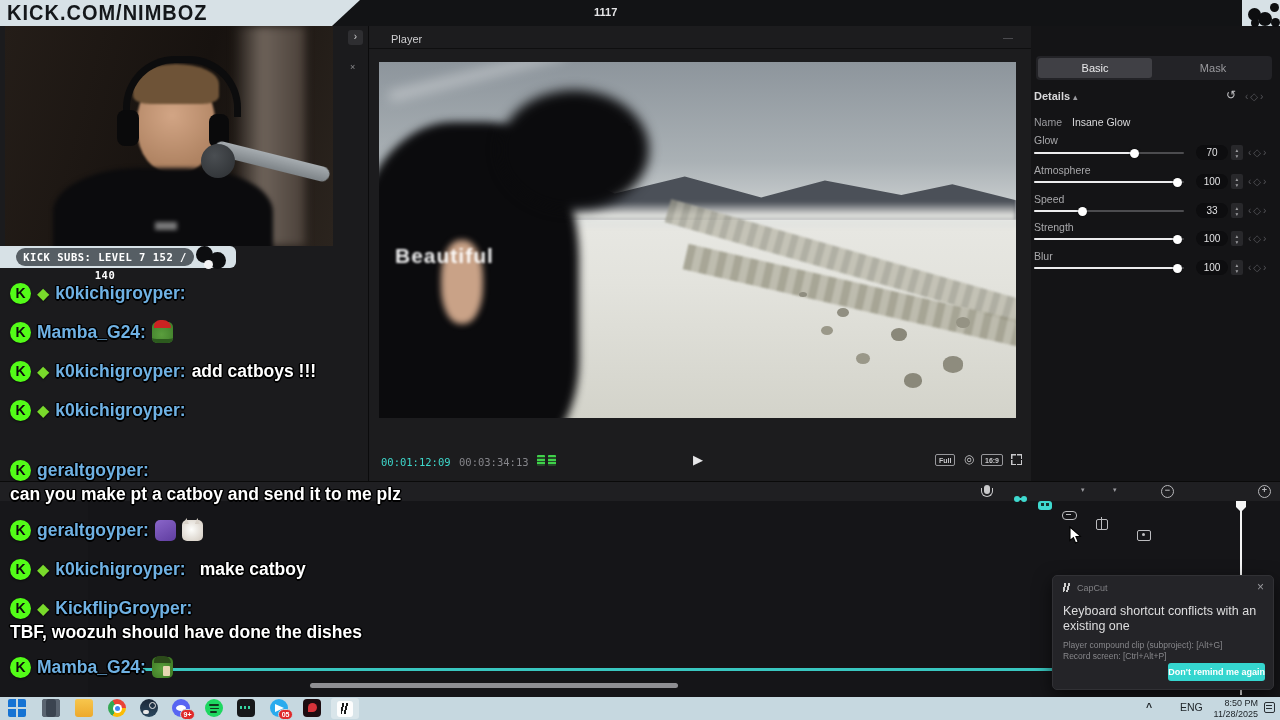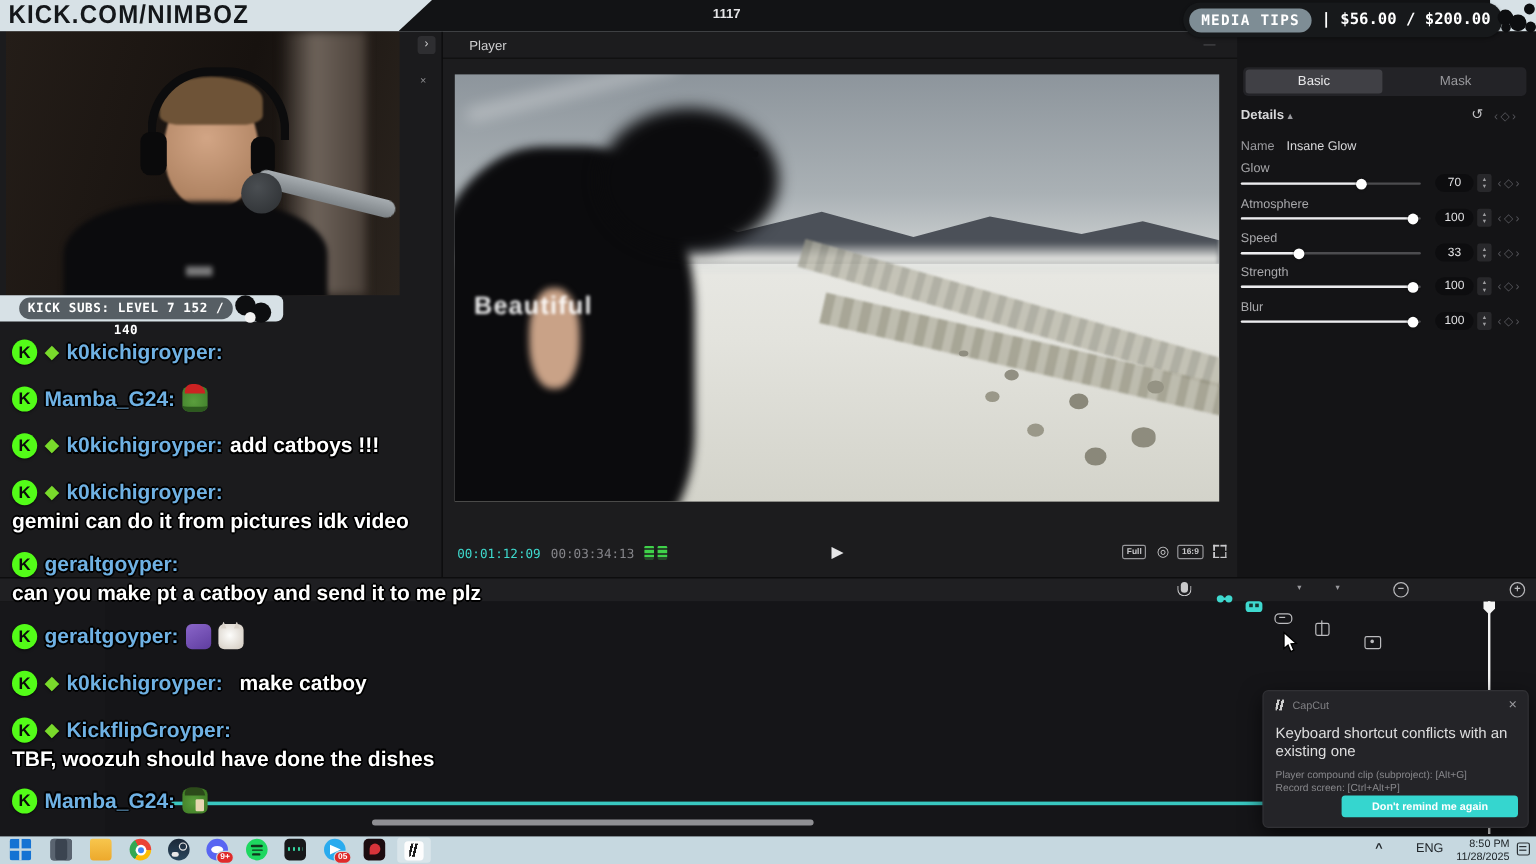--- a/index.html
+++ b/index.html
@@ -103,21 +103,21 @@
     linear-gradient(#c9c9cc,#c9c9cc) right bottom/1.5px 5px;
     background-repeat:no-repeat}
   
   .toast{left:1052px;top:575px;width:220px;height:113px;background:#242428;border:1px solid #313135;border-radius:5px;z-index:6;box-shadow:0 6px 18px rgba(0,0,0,.6)}
   .toast .app{position:absolute;left:24px;top:7px;font-size:9px;color:#808084}
   .capmark{position:absolute;left:10px;top:7px;width:9px;height:9px;background:
     linear-gradient(104deg,transparent 0 1.5px,#cfcfcf 1.5px 3.5px,transparent 3.5px 5px,#cfcfcf 5px 7px,transparent 7px)}
   .toast .x{position:absolute;right:9px;top:4px;color:#9a9a9e;font-size:12px}
   .toast .title{position:absolute;left:10px;top:28px;width:198px;font-size:12.5px;color:#dededf;line-height:15px}
   .toast .l{position:absolute;left:10px;width:200px;font-size:8.5px;color:#87878b}
-  .toast .btn{position:absolute;right:8px;bottom:8px;background:#35d6cf;border-radius:3px;color:#fff;font-size:9px;font-weight:700;padding:4px 25px}
+  .toast .btn{position:absolute;right:8px;bottom:8px;background:#35d6cf;border-radius:3px;color:#fff;font-size:9px;font-weight:700;padding:4px 0}
   
   .taskbar{left:0;top:697px;width:1280px;height:23px;background:#c6d8e0;z-index:7}
   .tbi{position:absolute;top:2px;width:18px;height:18px}
   .badge{position:absolute;right:-5px;bottom:-3px;background:#e02a2a;color:#fff;border-radius:7px;font-size:7px;line-height:9px;padding:0 2.5px;font-weight:700;border:1px solid #c6d8e0}
   .traytxt{font-size:10.5px;color:#20262a}
   .cursor{z-index:9}
   .subpill{left:16px;top:248px;width:178px;height:18px;background:#565e64;border-radius:9px;color:#fff;font-family:"DejaVu Sans Mono",monospace;font-weight:700;font-size:10.5px;line-height:18px;text-align:center;letter-spacing:.5px;z-index:6}
 </style>
 </head>
 <body>
@@ -416,24 +416,20 @@
     <div class="title">Keyboard shortcut conflicts with an existing one</div>
     <div class="l" style="top:64px">Player compound clip (subproject): [Alt+G]</div>
     <div class="l" style="top:75px">Record screen: [Ctrl+Alt+P]</div>
     <div class="btn">Don't remind me again</div>
   </div>
 
   <div class="abs banner"></div>
   <div class="abs titlebar"></div>
   <div class="abs wintitle">1117</div>
   <div class="abs logo">KICK.COM/NIMBOZ</div>
-  <div class="abs mediapill">
-    <span class="glabel">MEDIA TIPS</span>
-    <span class="amount">| $56.00 / $200.00</span>
-  </div>
   <div class="abs dots" style="left:1248px;top:2px;width:32px;height:24px">
     <i style="left:0;top:6px;width:13px;height:13px"></i>
     <i style="left:10px;top:10px;width:14px;height:14px"></i>
     <i style="left:3px;top:17px;width:8px;height:8px"></i>
     <i style="left:22px;top:1px;width:9px;height:9px"></i>
     <i style="left:23px;top:16px;width:9px;height:9px"></i>
   </div>
 
   <div class="abs" style="left:5px;top:26px;width:328px;height:220px;overflow:hidden;background:linear-gradient(105deg,#241d18 0%,#17120f 55%,#2b241e 100%);z-index:4">
     <div class="abs" style="right:28px;top:0;width:72px;height:220px;background:linear-gradient(90deg,rgba(118,106,95,0),#6e635a 40%,#4a4039);filter:blur(4px)"></div>
@@ -473,23 +469,20 @@
     <span class="kicon">K</span>
       <span class="gdia">◆</span>
     <span class="uname">k0kichigroyper:</span>
     <span class="cmsg">add catboys !!!</span>
   </div>
   <div class="chatline" style="top:400px">
     <span class="kicon">K</span>
       <span class="gdia">◆</span>
     <span class="uname">k0kichigroyper:</span>
   </div>
-  <div class="chatline" style="top:424px">
-    <span class="cmsg">gemini can do it from pictures idk video</span>
-  </div>
   <div class="chatline" style="top:460px">
     <span class="kicon">K</span>
     <span class="uname">geraltgoyper:</span>
   </div>
   <div class="chatline" style="top:484px">
     <span class="cmsg">can you make pt a catboy and send it to me plz</span>
   </div>
   <div class="chatline" style="top:520px">
     <span class="kicon">K</span>
     <span class="uname">geraltgoyper:</span>

